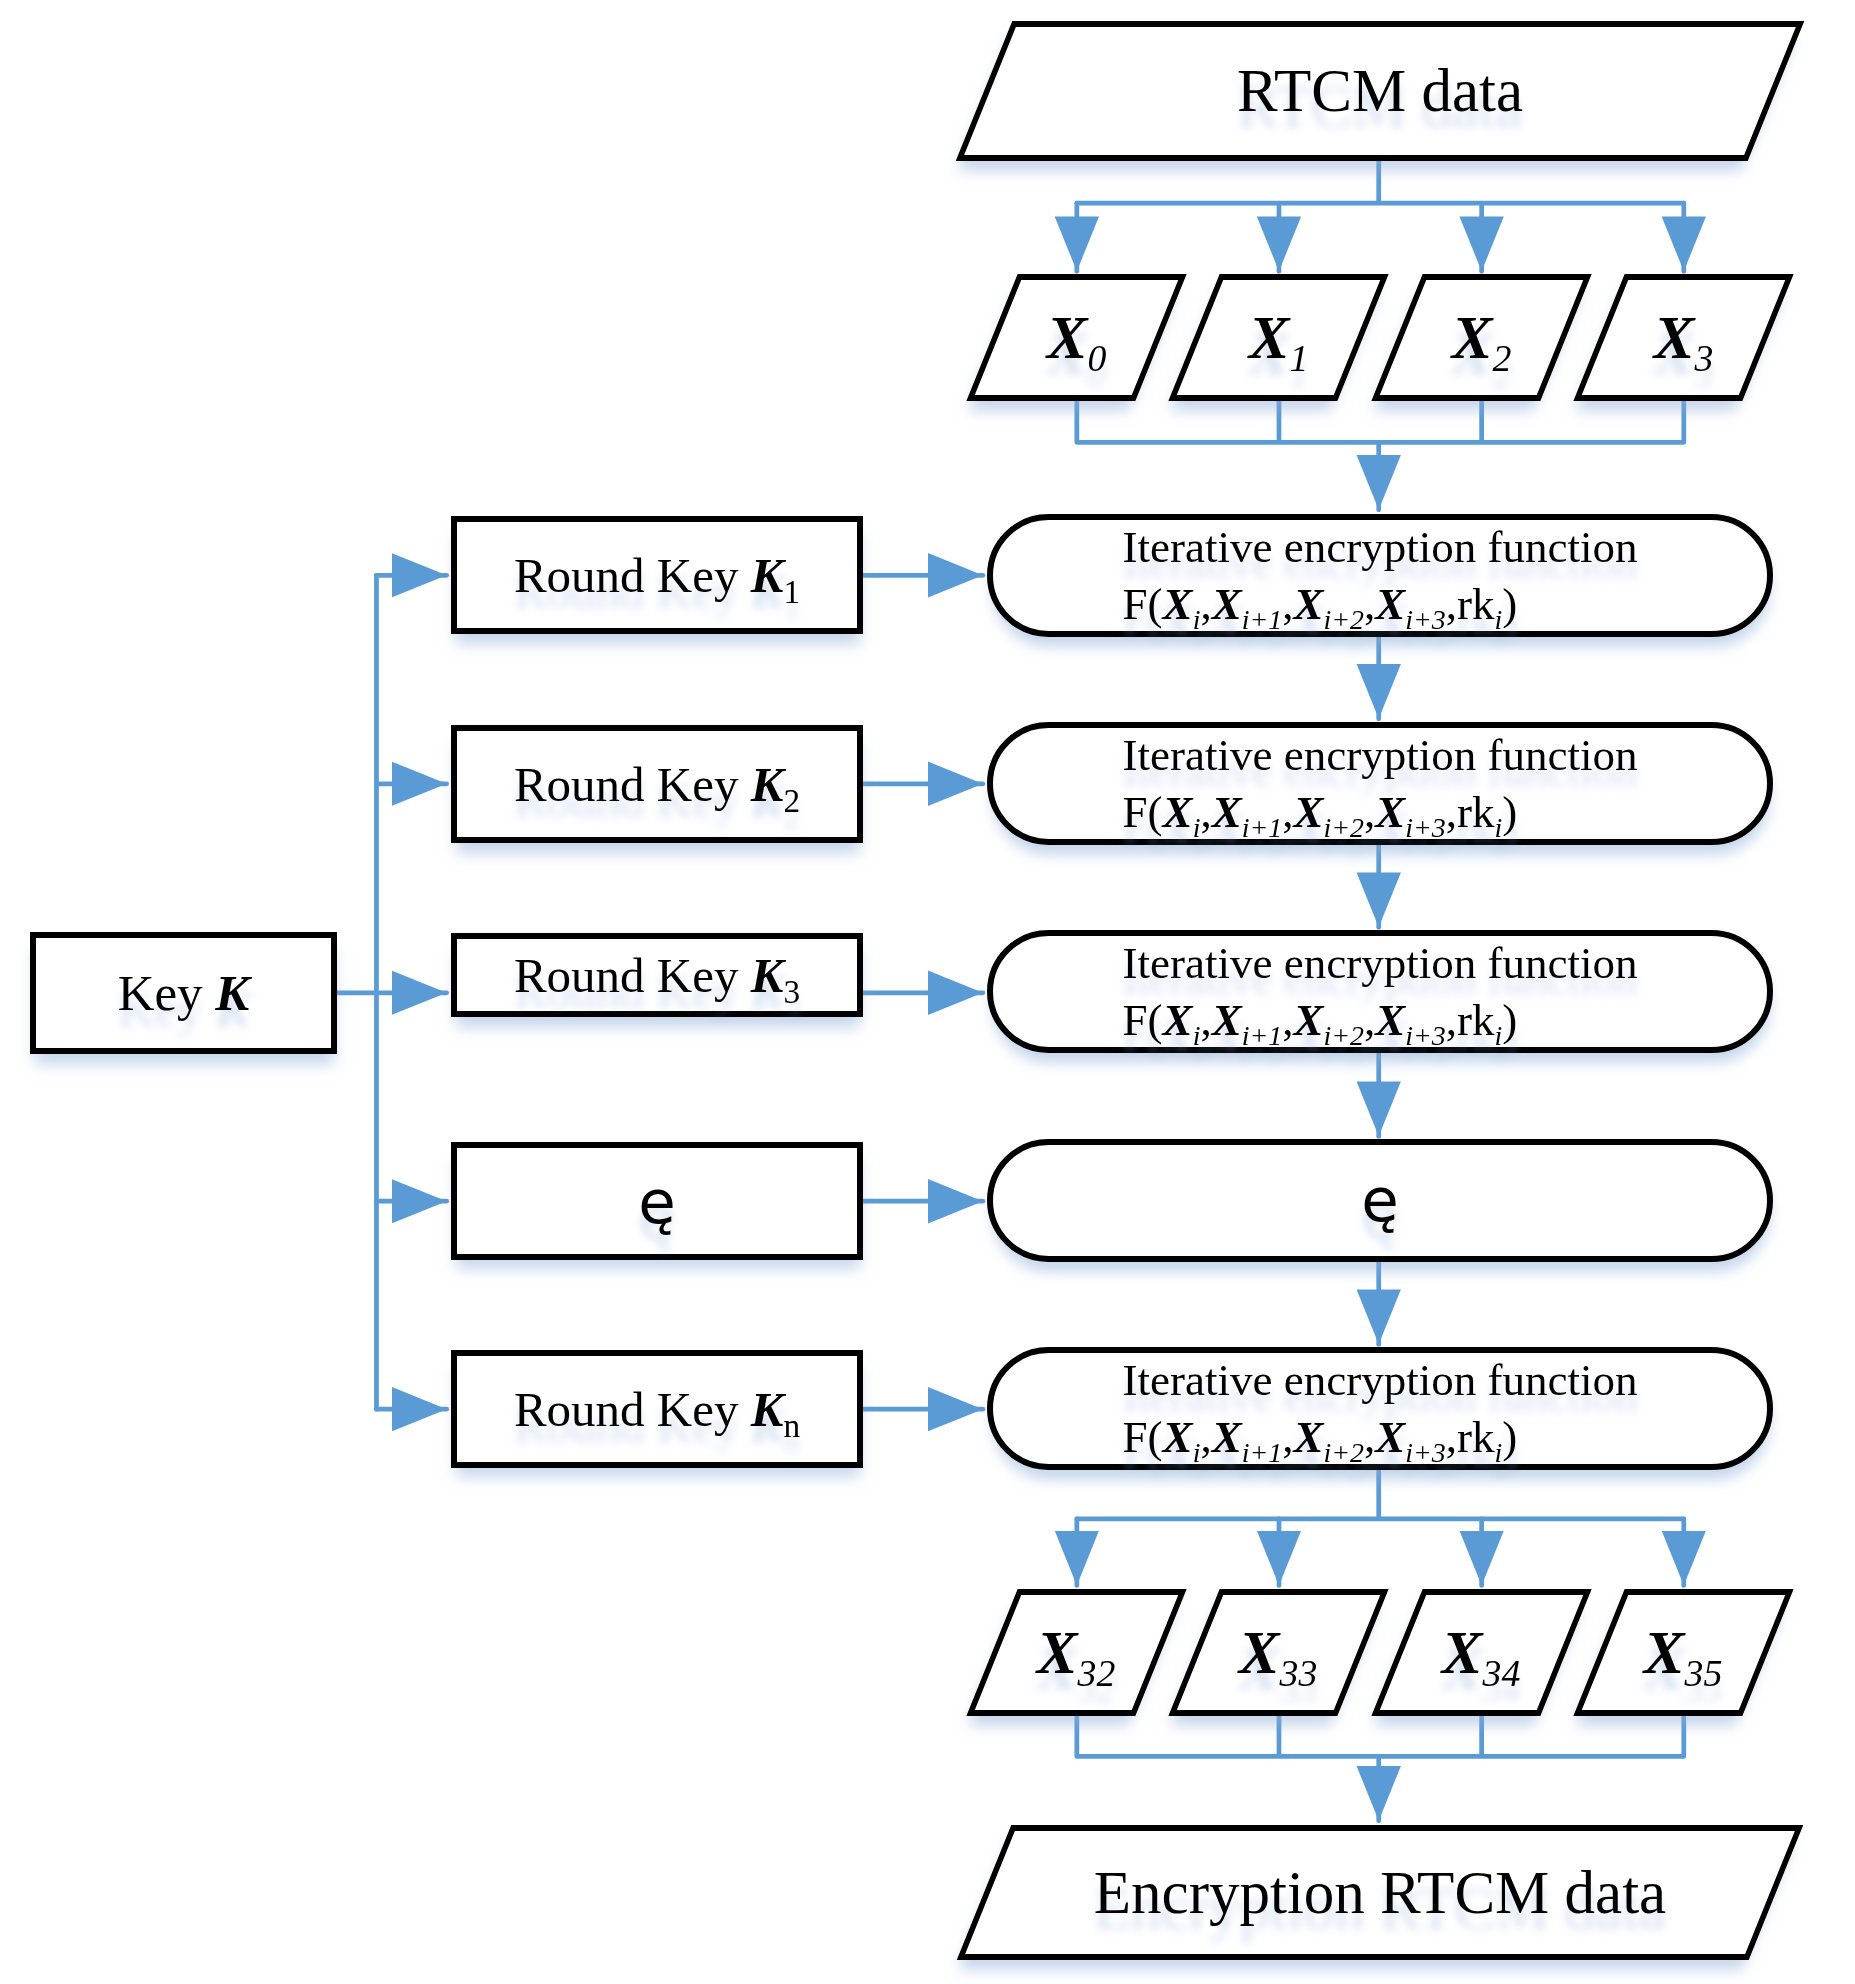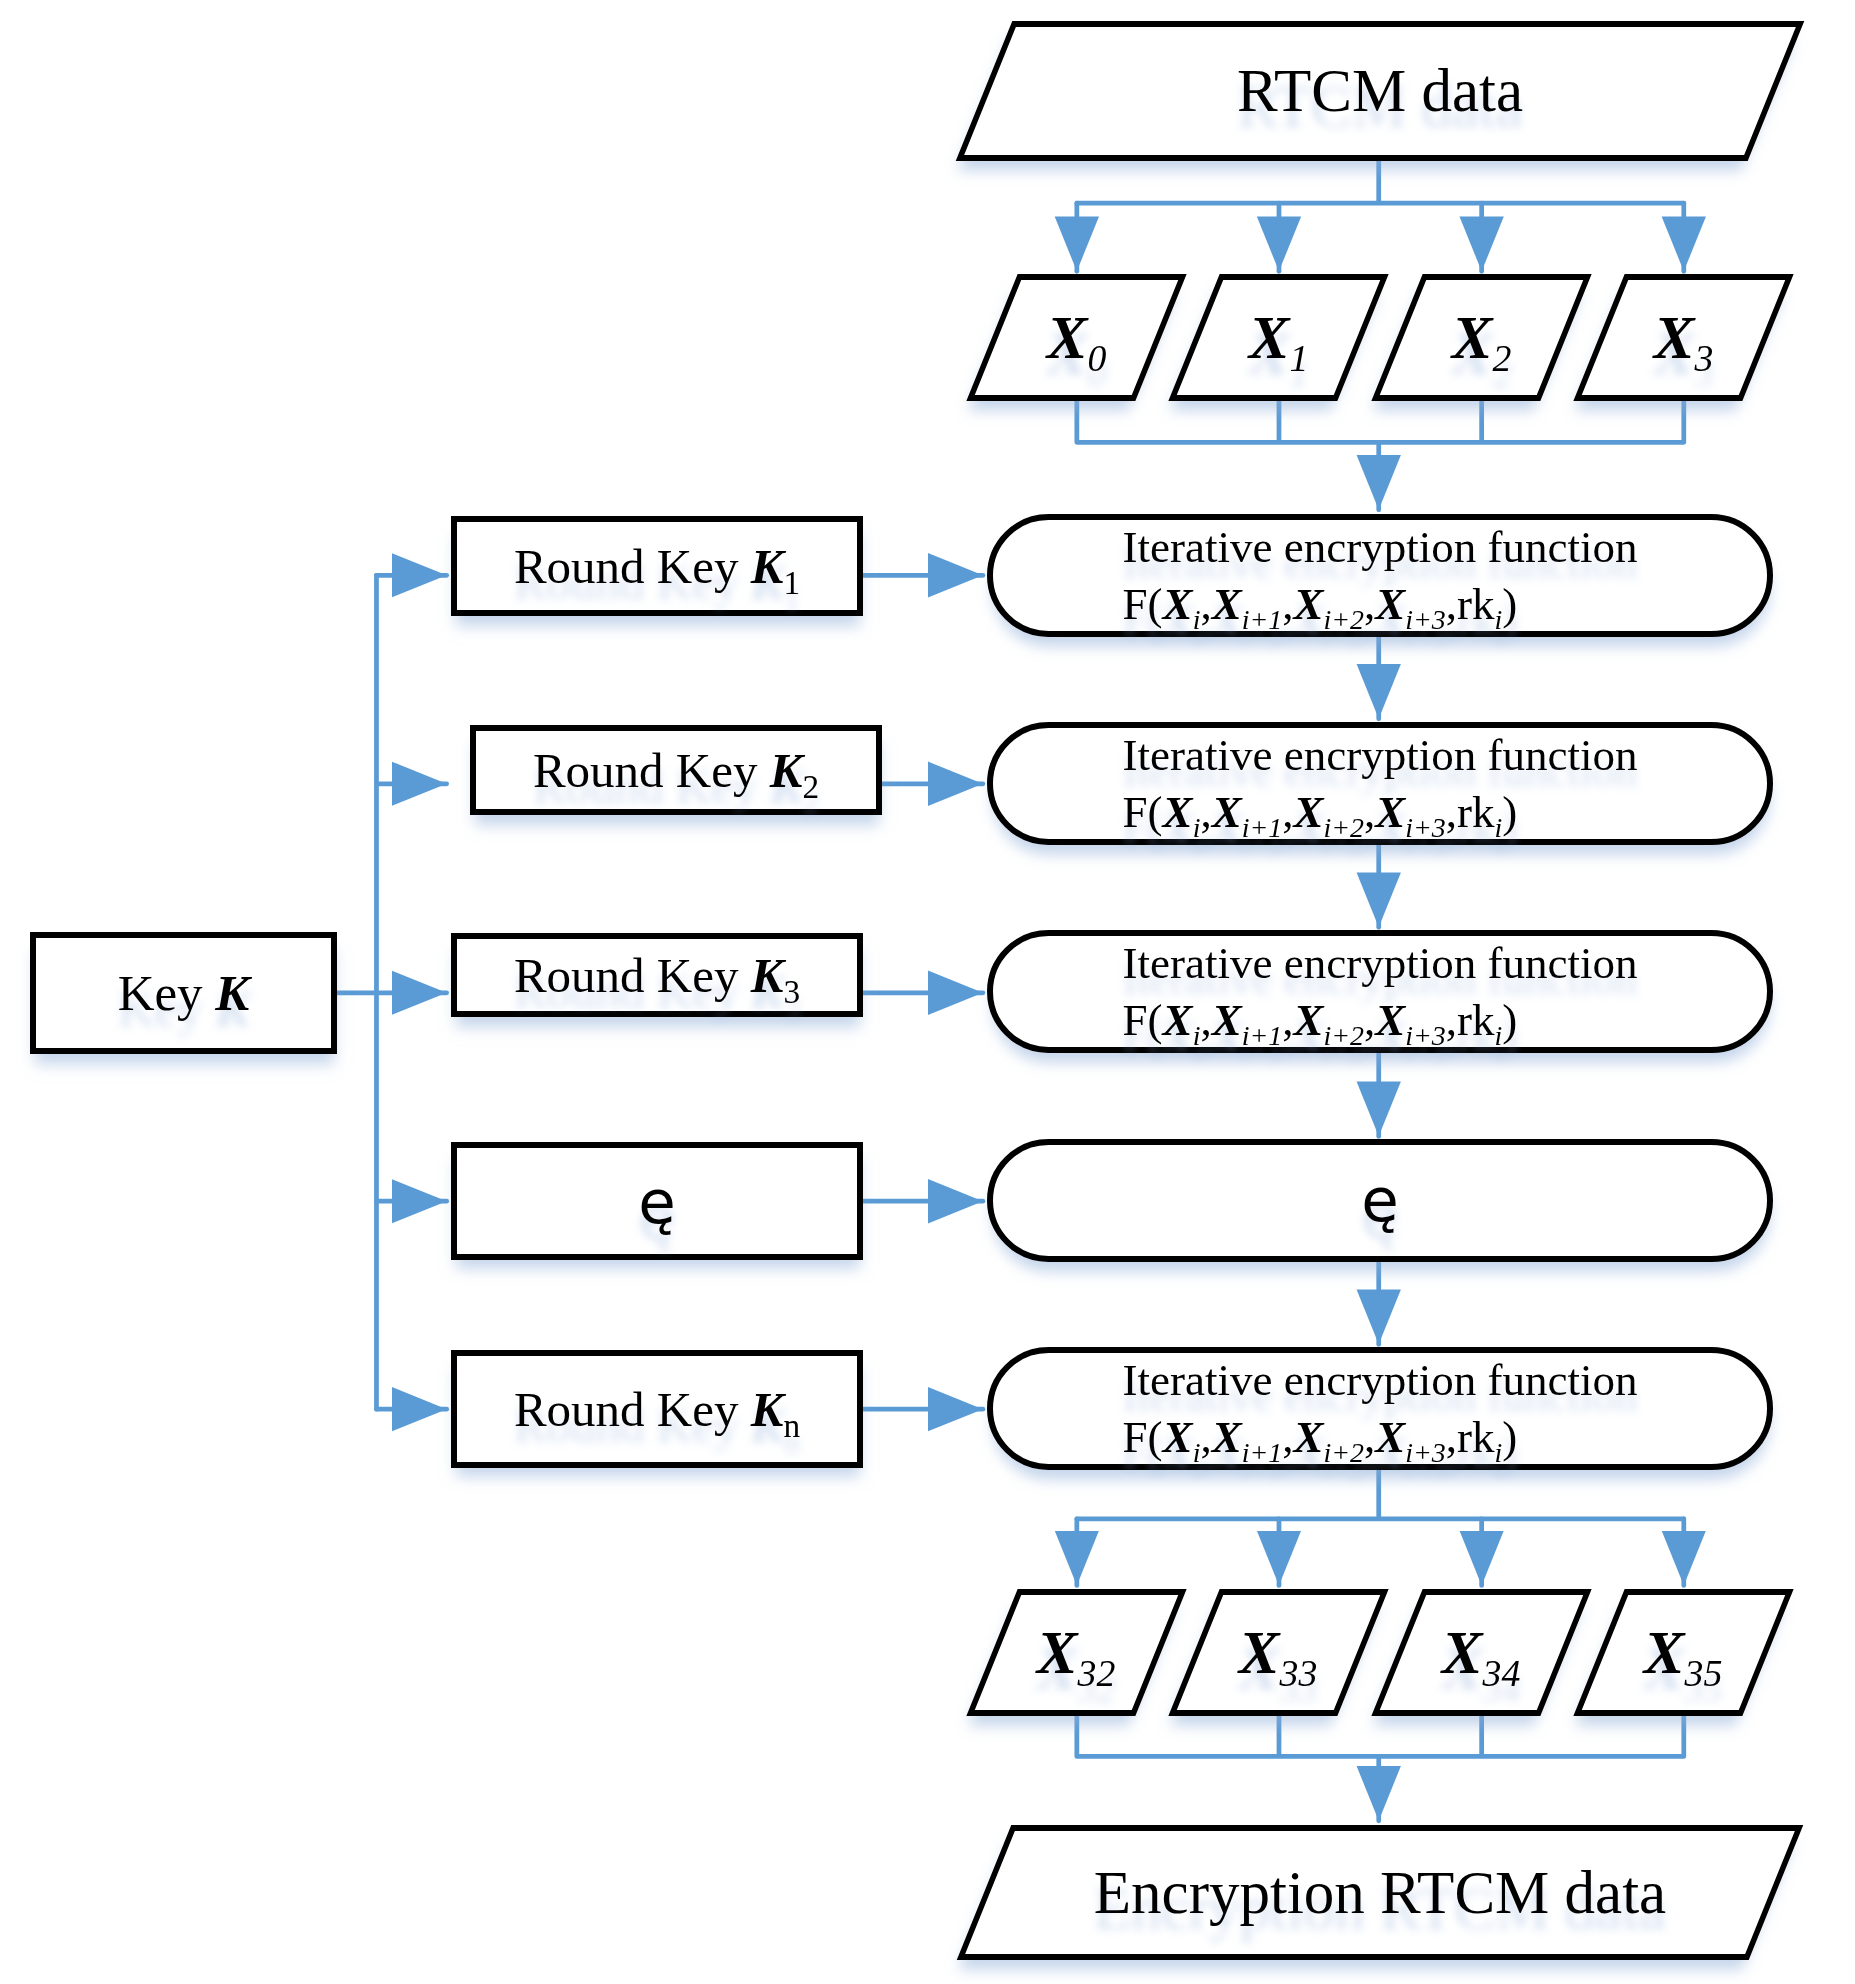--- a/index.html
+++ b/index.html
@@ -119,24 +119,24 @@
     <div class="inner plabel"><span>X</span><sub>2</sub></div>
   </div>
   <div class="shape para" style="left:1599px; top:274px; width:169px; height:127px;">
     <div class="inner plabel"><span>X</span><sub>3</sub></div>
   </div>
 
   <div class="shape rect" style="left:30px; top:932px; width:307px; height:122px;">
     <div class="inner key-label"><span>Key </span><span class="bi">K</span></div>
   </div>
 
-  <div class="shape rect" style="left:451px; top:516px; width:412px; height:100px;">
+  <div class="shape rect" style="left:451px; top:516px; width:412px; height:118px;">
     <div class="inner rk-label"><span>Round Key </span><span class="bi">K</span><sub class="ksub">1</sub></div>
   </div>
-  <div class="shape rect" style="left:451px; top:725px; width:412px; height:90px;margin-left:19px;">
+  <div class="shape rect" style="left:451px; top:725px; width:412px; height:118px;">
     <div class="inner rk-label"><span>Round Key </span><span class="bi">K</span><sub class="ksub">2</sub></div>
   </div>
   <div class="shape rect" style="left:451px; top:933px; width:412px; height:84px;">
     <div class="inner rk-label"><span>Round Key </span><span class="bi">K</span><sub class="ksub">3</sub></div>
   </div>
   <div class="shape rect" style="left:451px; top:1142px; width:412px; height:118px;">
     <div class="inner ell">ę</div>
   </div>
   <div class="shape rect" style="left:451px; top:1350px; width:412px; height:118px;">
     <div class="inner rk-label"><span>Round Key </span><span class="bi">K</span><sub class="ksub">n</sub></div>

